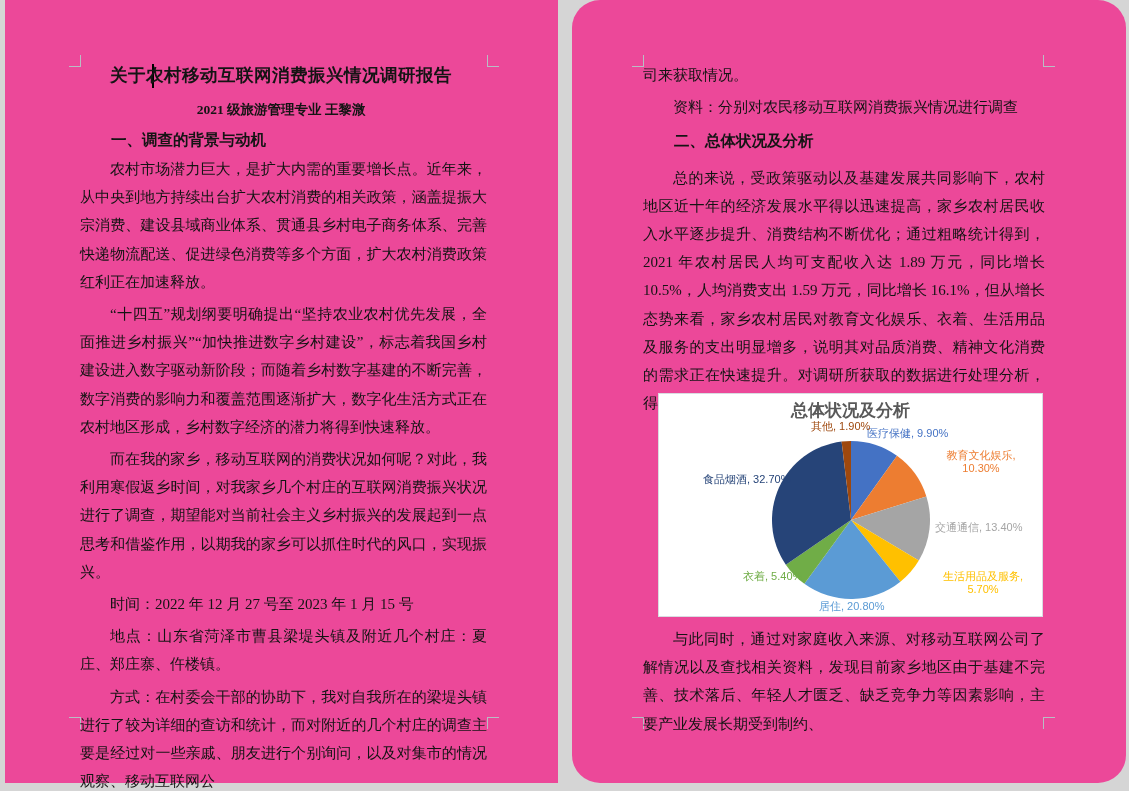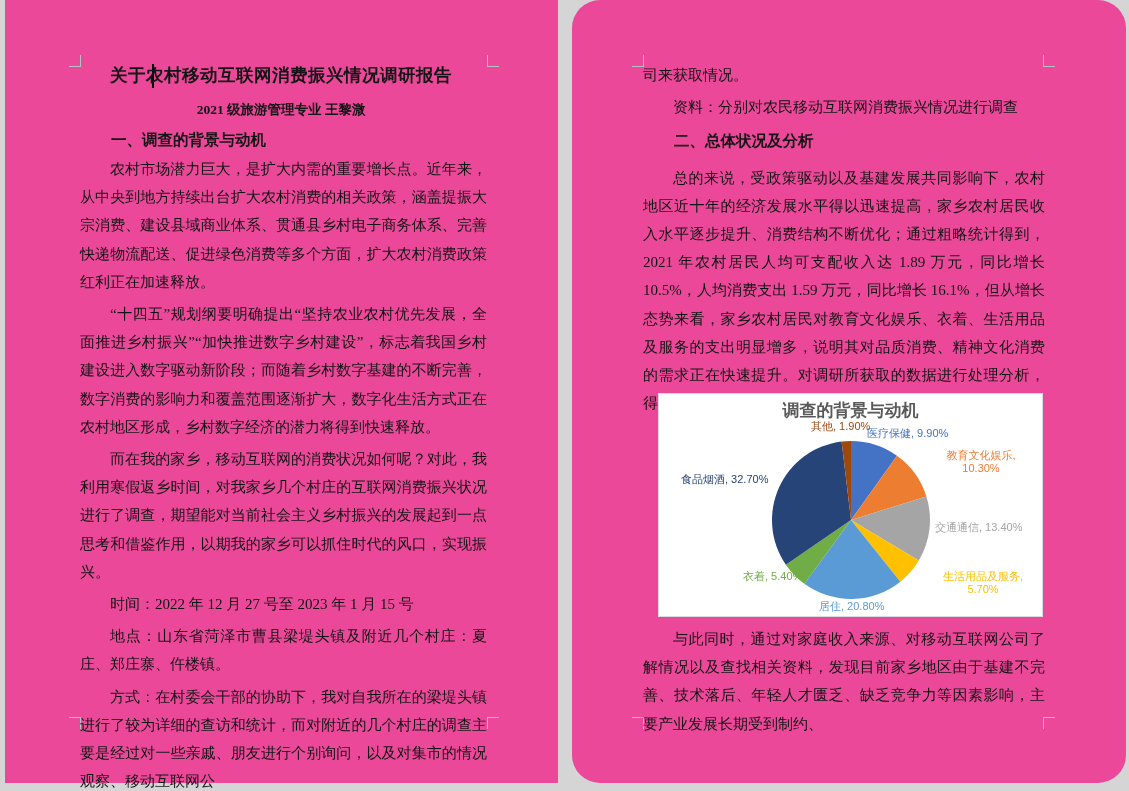--- a/index.html
+++ b/index.html
@@ -64,21 +64,21 @@
     font-family:"Liberation Sans","DejaVu Sans",sans-serif;
     white-space:nowrap;
   }
   .plabel.wrap{white-space:normal;text-align:center;margin-left:36px;}
   .plabel0{left:208px;top:33px;}
   .plabel1{left:240px;top:55px;width:92px;}
   .plabel2{left:276px;top:127px;text-align:center;}
   .plabel3{left:238px;top:176px;width:100px;}
   .plabel4{left:160px;top:206px;text-align:center;}
   .plabel5{left:84px;top:176px;}
-  .plabel6{left:22px;top:79px;}
+  .plabel6{left:44px;top:79px;}
   .plabel7{left:152px;top:26px;}
 </style>
 </head>
 <body>
 
 <div class="page" id="page-left">
   <div class="crop tl" style="left:64px;top:55px;"></div>
   <div class="crop tr" style="left:482px;top:55px;"></div>
   <div class="crop bl" style="left:64px;top:717px;"></div>
   <div class="crop br" style="left:482px;top:717px;"></div>
@@ -115,21 +115,21 @@
     <svg id="pie-svg" width="385" height="222">
         <path d="M 192 126 L 192.00 47.00 A 79 79 0 0 1 237.99 61.77 Z" fill="#4472C4"></path>
         <path d="M 192 126 L 237.99 61.77 A 79 79 0 0 1 267.40 102.44 Z" fill="#ED7D31"></path>
         <path d="M 192 126 L 267.40 102.44 A 79 79 0 0 1 259.83 166.50 Z" fill="#A5A5A5"></path>
         <path d="M 192 126 L 259.83 166.50 A 79 79 0 0 1 241.35 187.69 Z" fill="#FFC000"></path>
         <path d="M 192 126 L 241.35 187.69 A 79 79 0 0 1 145.40 189.80 Z" fill="#5B9BD5"></path>
         <path d="M 192 126 L 145.40 189.80 A 79 79 0 0 1 126.84 170.67 Z" fill="#70AD47"></path>
         <path d="M 192 126 L 126.84 170.67 A 79 79 0 0 1 182.60 47.56 Z" fill="#264478"></path>
         <path d="M 192 126 L 182.60 47.56 A 79 79 0 0 1 192.00 47.00 Z" fill="#9E480E"></path>
       </svg>
-    <div id="chart-title" style="color: rgb(89, 89, 89);">调查的背景与动机</div>
+    <div id="chart-title" style="color: rgb(89, 89, 89);">总体状况及分析</div>
     <div id="pie-labels">
         <div class="plabel plabel0" style="color: rgb(68, 114, 196);">医疗保健, 9.90%</div>
         <div class="plabel plabel1 wrap" style="color: rgb(237, 125, 49);">教育文化娱乐, 10.30%</div>
         <div class="plabel plabel2" style="color: rgb(165, 165, 165);">交通通信, 13.40%</div>
         <div class="plabel plabel3 wrap" style="color: rgb(255, 192, 0);">生活用品及服务, 5.70%</div>
         <div class="plabel plabel4" style="color: rgb(91, 155, 213);">居住, 20.80%</div>
         <div class="plabel plabel5" style="color: rgb(112, 173, 71);">衣着, 5.40%</div>
         <div class="plabel plabel6" style="color: rgb(38, 68, 120);">食品烟酒, 32.70%</div>
         <div class="plabel plabel7" style="color: rgb(158, 72, 14);">其他, 1.90%</div>
       </div>

